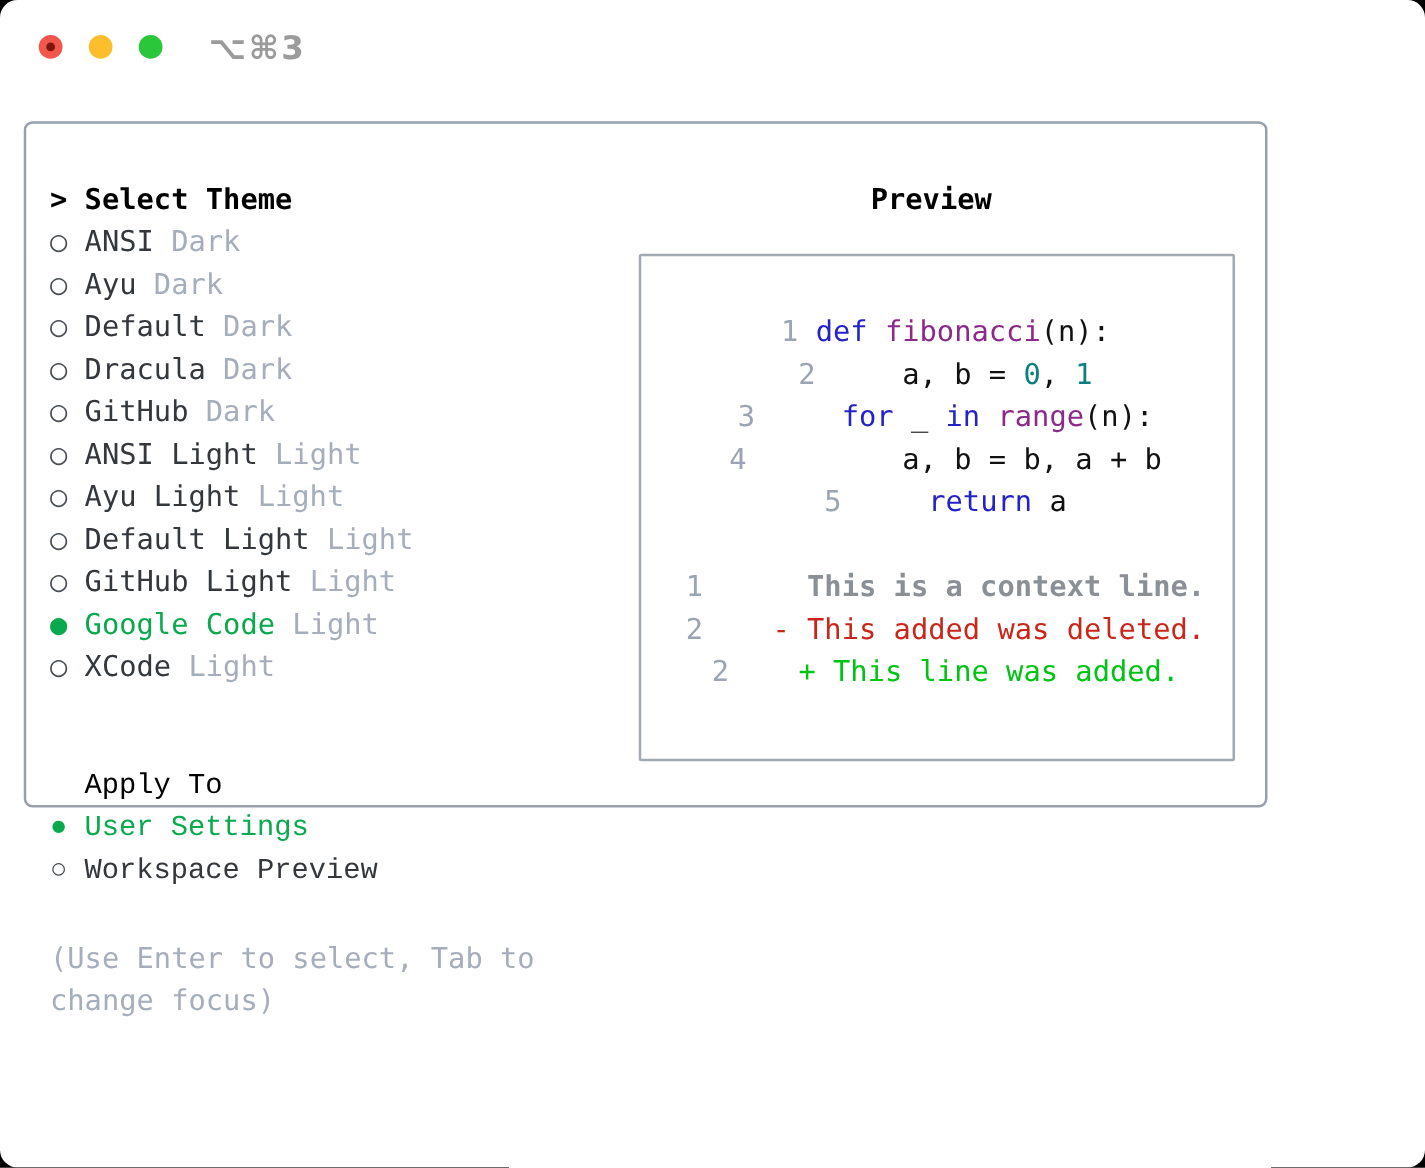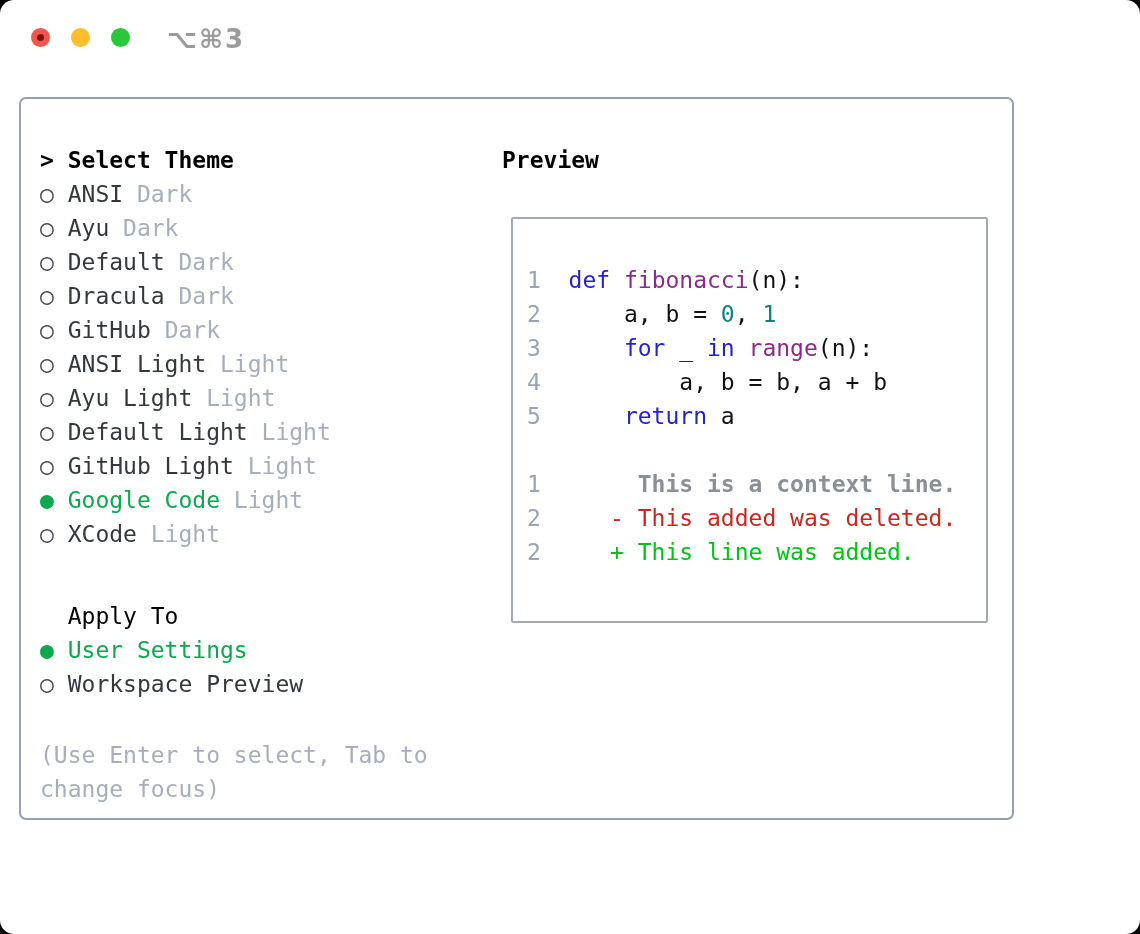--- a/index.html
+++ b/index.html
@@ -15,40 +15,40 @@
   .tl { position:absolute; top:28px; width:19px; height:19px; border-radius:50%; }
   .tl-close { left:31px; background:var(--c-traffic_red); }
   .tl-close::after { content:""; position:absolute; left:6px; top:6px; width:7px; height:7px;
     border-radius:50%; background:var(--c-traffic_red_dot); }
   .tl-min  { left:71px;  background:var(--c-traffic_yellow); }
   .tl-zoom { left:111px; background:var(--c-traffic_green); }
   .shortcut { position:absolute; left:167px; top:22px;
     font-family:"DejaVu Sans","Liberation Sans",sans-serif;
     font-size:26px; font-weight:bold; color:var(--c-titlebar_text); letter-spacing:2px; }
   
-  .panel { position:absolute; left:19px; top:97px; width:995px; height:723px;
+  .panel { position:absolute; left:19px; top:97px; width:995px; height:549px;
     border:2px solid var(--c-panel_border); border-radius:7px; background:#fff; }
   
   .left-col { position:absolute; left:19px; top:44px; }
   .row { white-space:pre; }
   .prompt { display:inline-block; width:2ch; font-weight:bold; color:#000; }
   .hdr { font-weight:bold; color:#000; }
   .radio { display:inline-block; width:2ch; color:var(--c-radio_outline); }
   .selected .radio { color:var(--c-accent_green); }
   .tname { color:var(--c-item_text); }
   .selected .tname, .selected .oname { color:var(--c-accent_green); }
   .tvariant { color:var(--c-muted_text); margin-left:1ch; }
   .oname { color:var(--c-item_text); }
-  .apply-block { margin-top:48px; }
+  .apply-block { margin-top:60px;font-family:Liberation Mono, monospace; }
   .apply-label { padding-left:2ch; color:#000; }
   .help { margin-top:37px; width:30ch; white-space:normal; color:var(--c-muted_text); }
   
-  .preview-col { position:absolute; left:481px; top:44px; }
+  .preview-col { position:absolute; left:481px; top:44px;text-align:center; }
   .preview-label { font-weight:bold; color:#000; }
-  .preview-box { margin-left:9px; margin-top:40px; width:477px; height:406px;
+  .preview-box { margin-left:9px; margin-top:26px; width:477px; height:406px;
     border:2px solid var(--c-preview_border); border-radius:2px; background:#fff;
     padding:44px 14px 0 14px; overflow:hidden; }
   .cline { white-space:pre; }
   .lnum { display:inline-block; width:3ch; color:var(--c-line_number); }
   .spacer { height:34px; }
   .tok-kwd { color:var(--c-syntax_keyword); }
   .tok-typ { color:var(--c-syntax_function); }
   .tok-lit { color:var(--c-syntax_literal); }
   .tok-pln { color:var(--c-syntax_plain); }
   .diff-context { color:var(--c-diff_context);font-weight:bold; }

